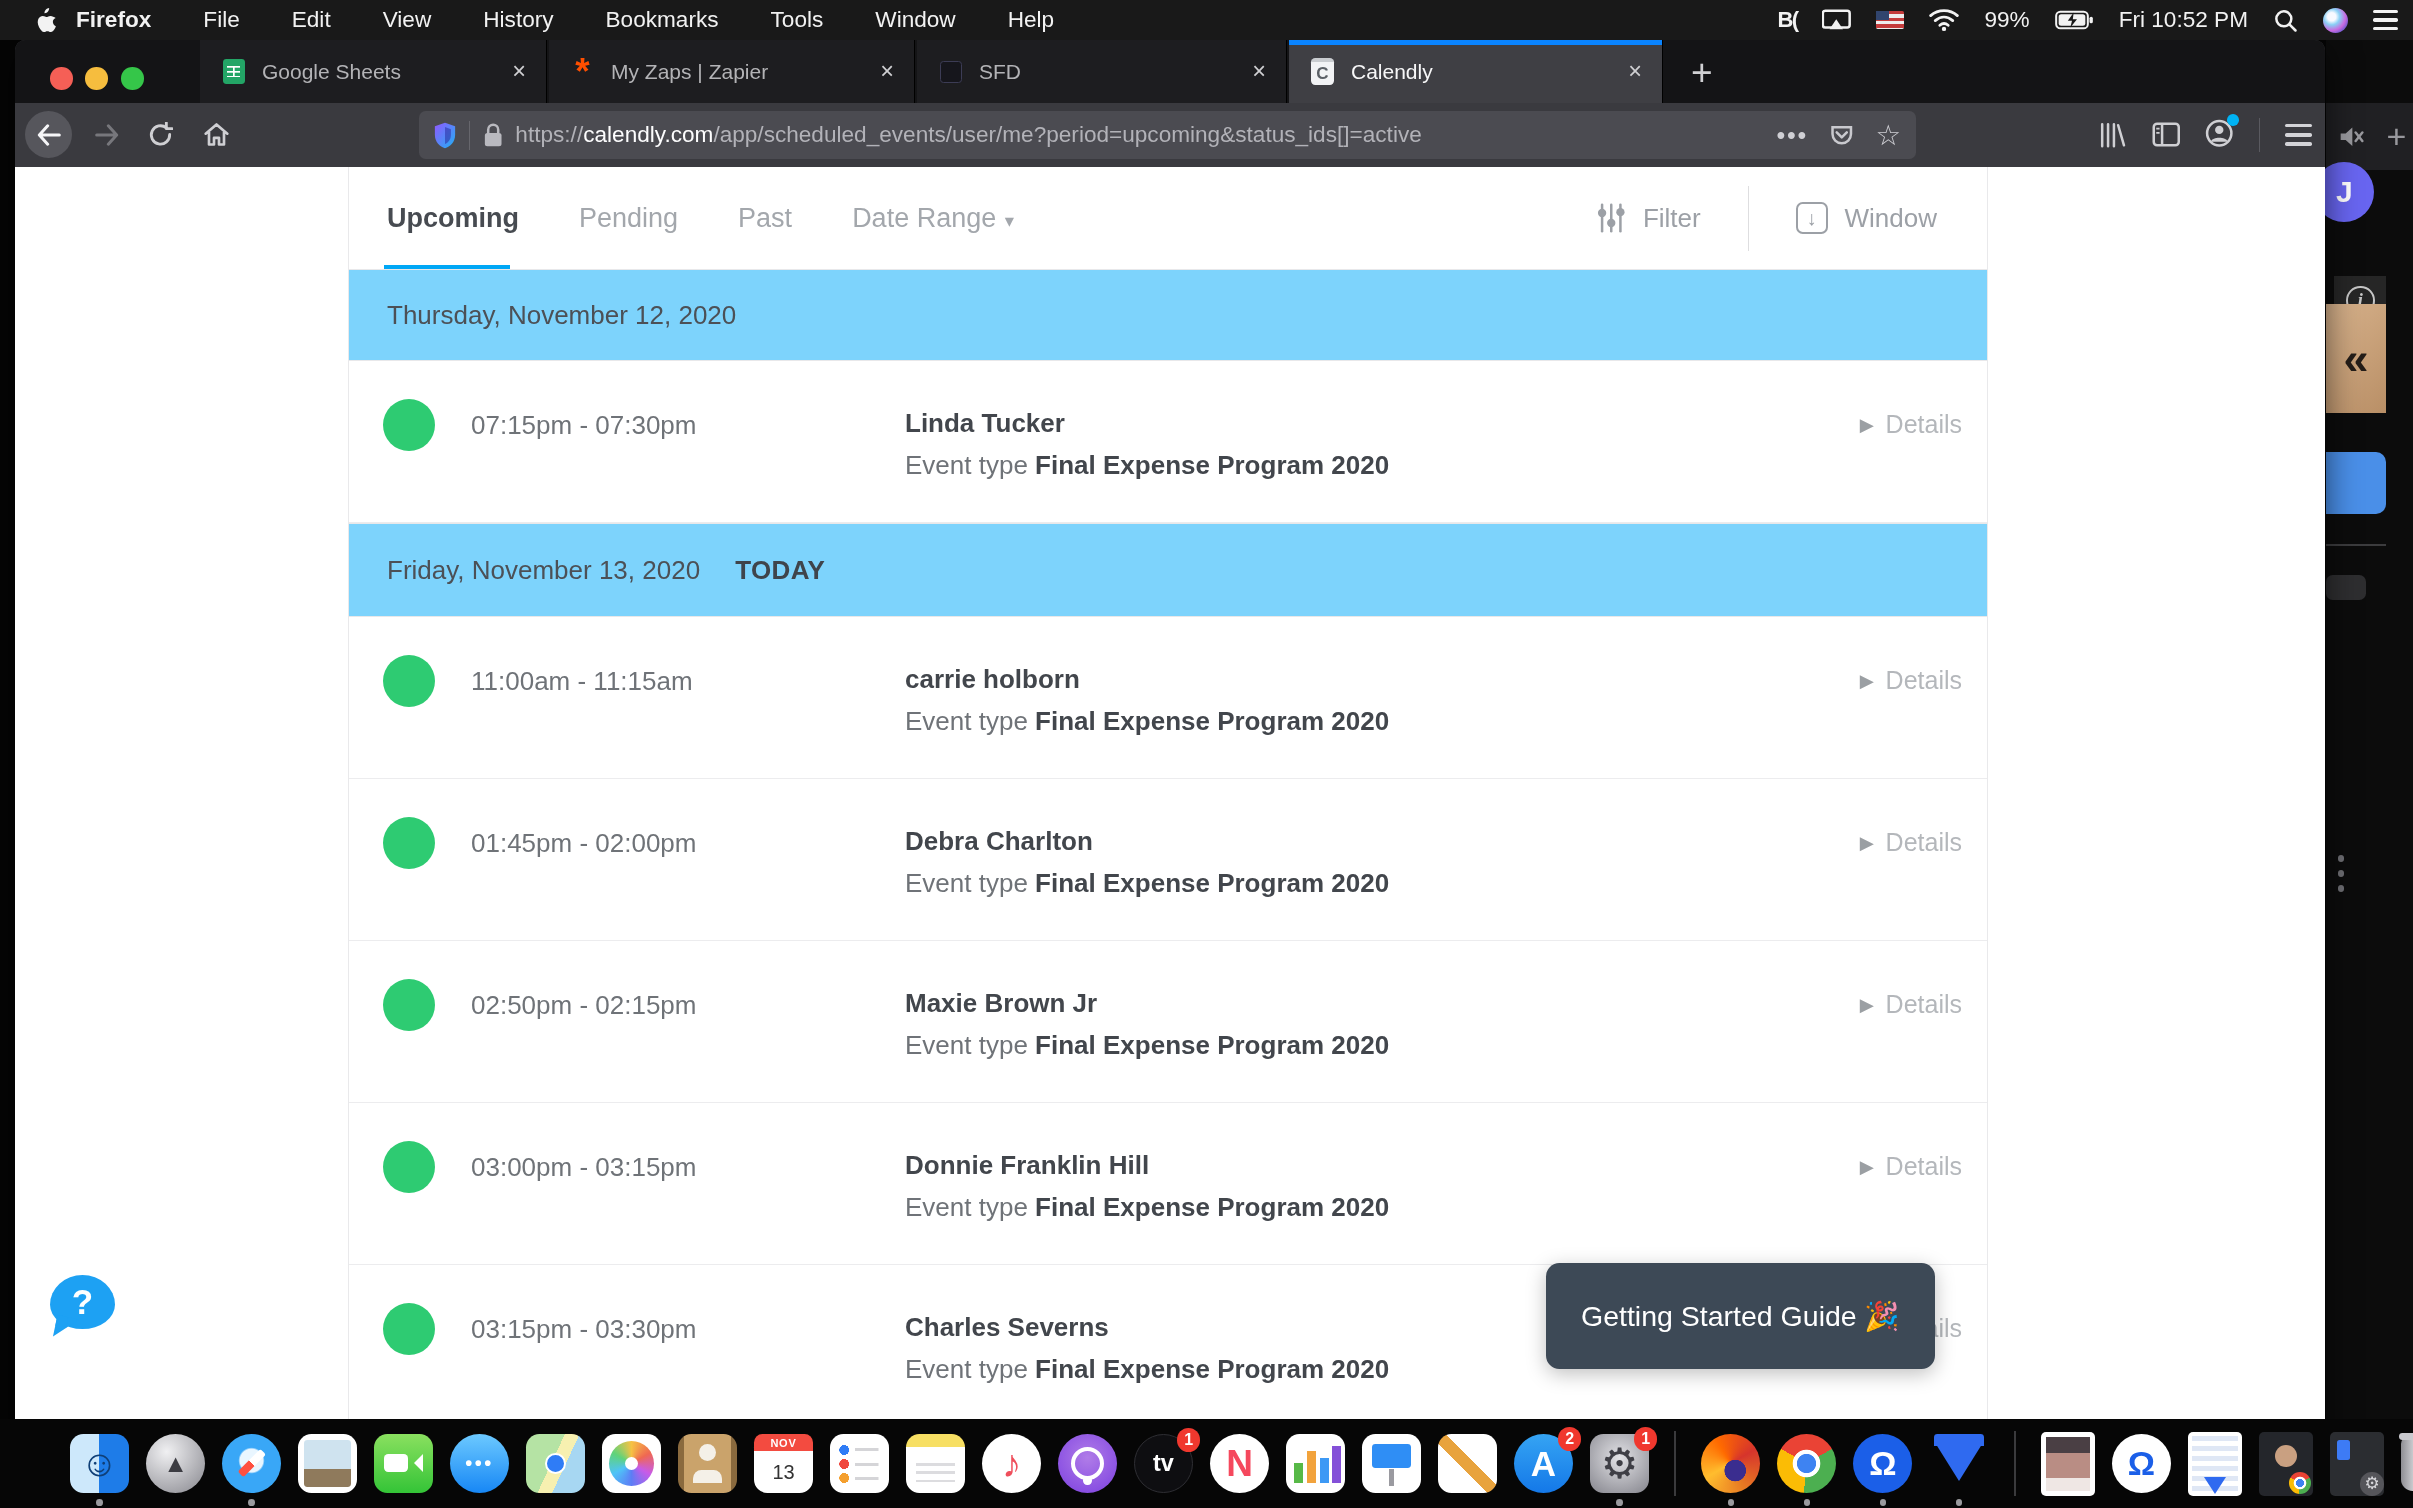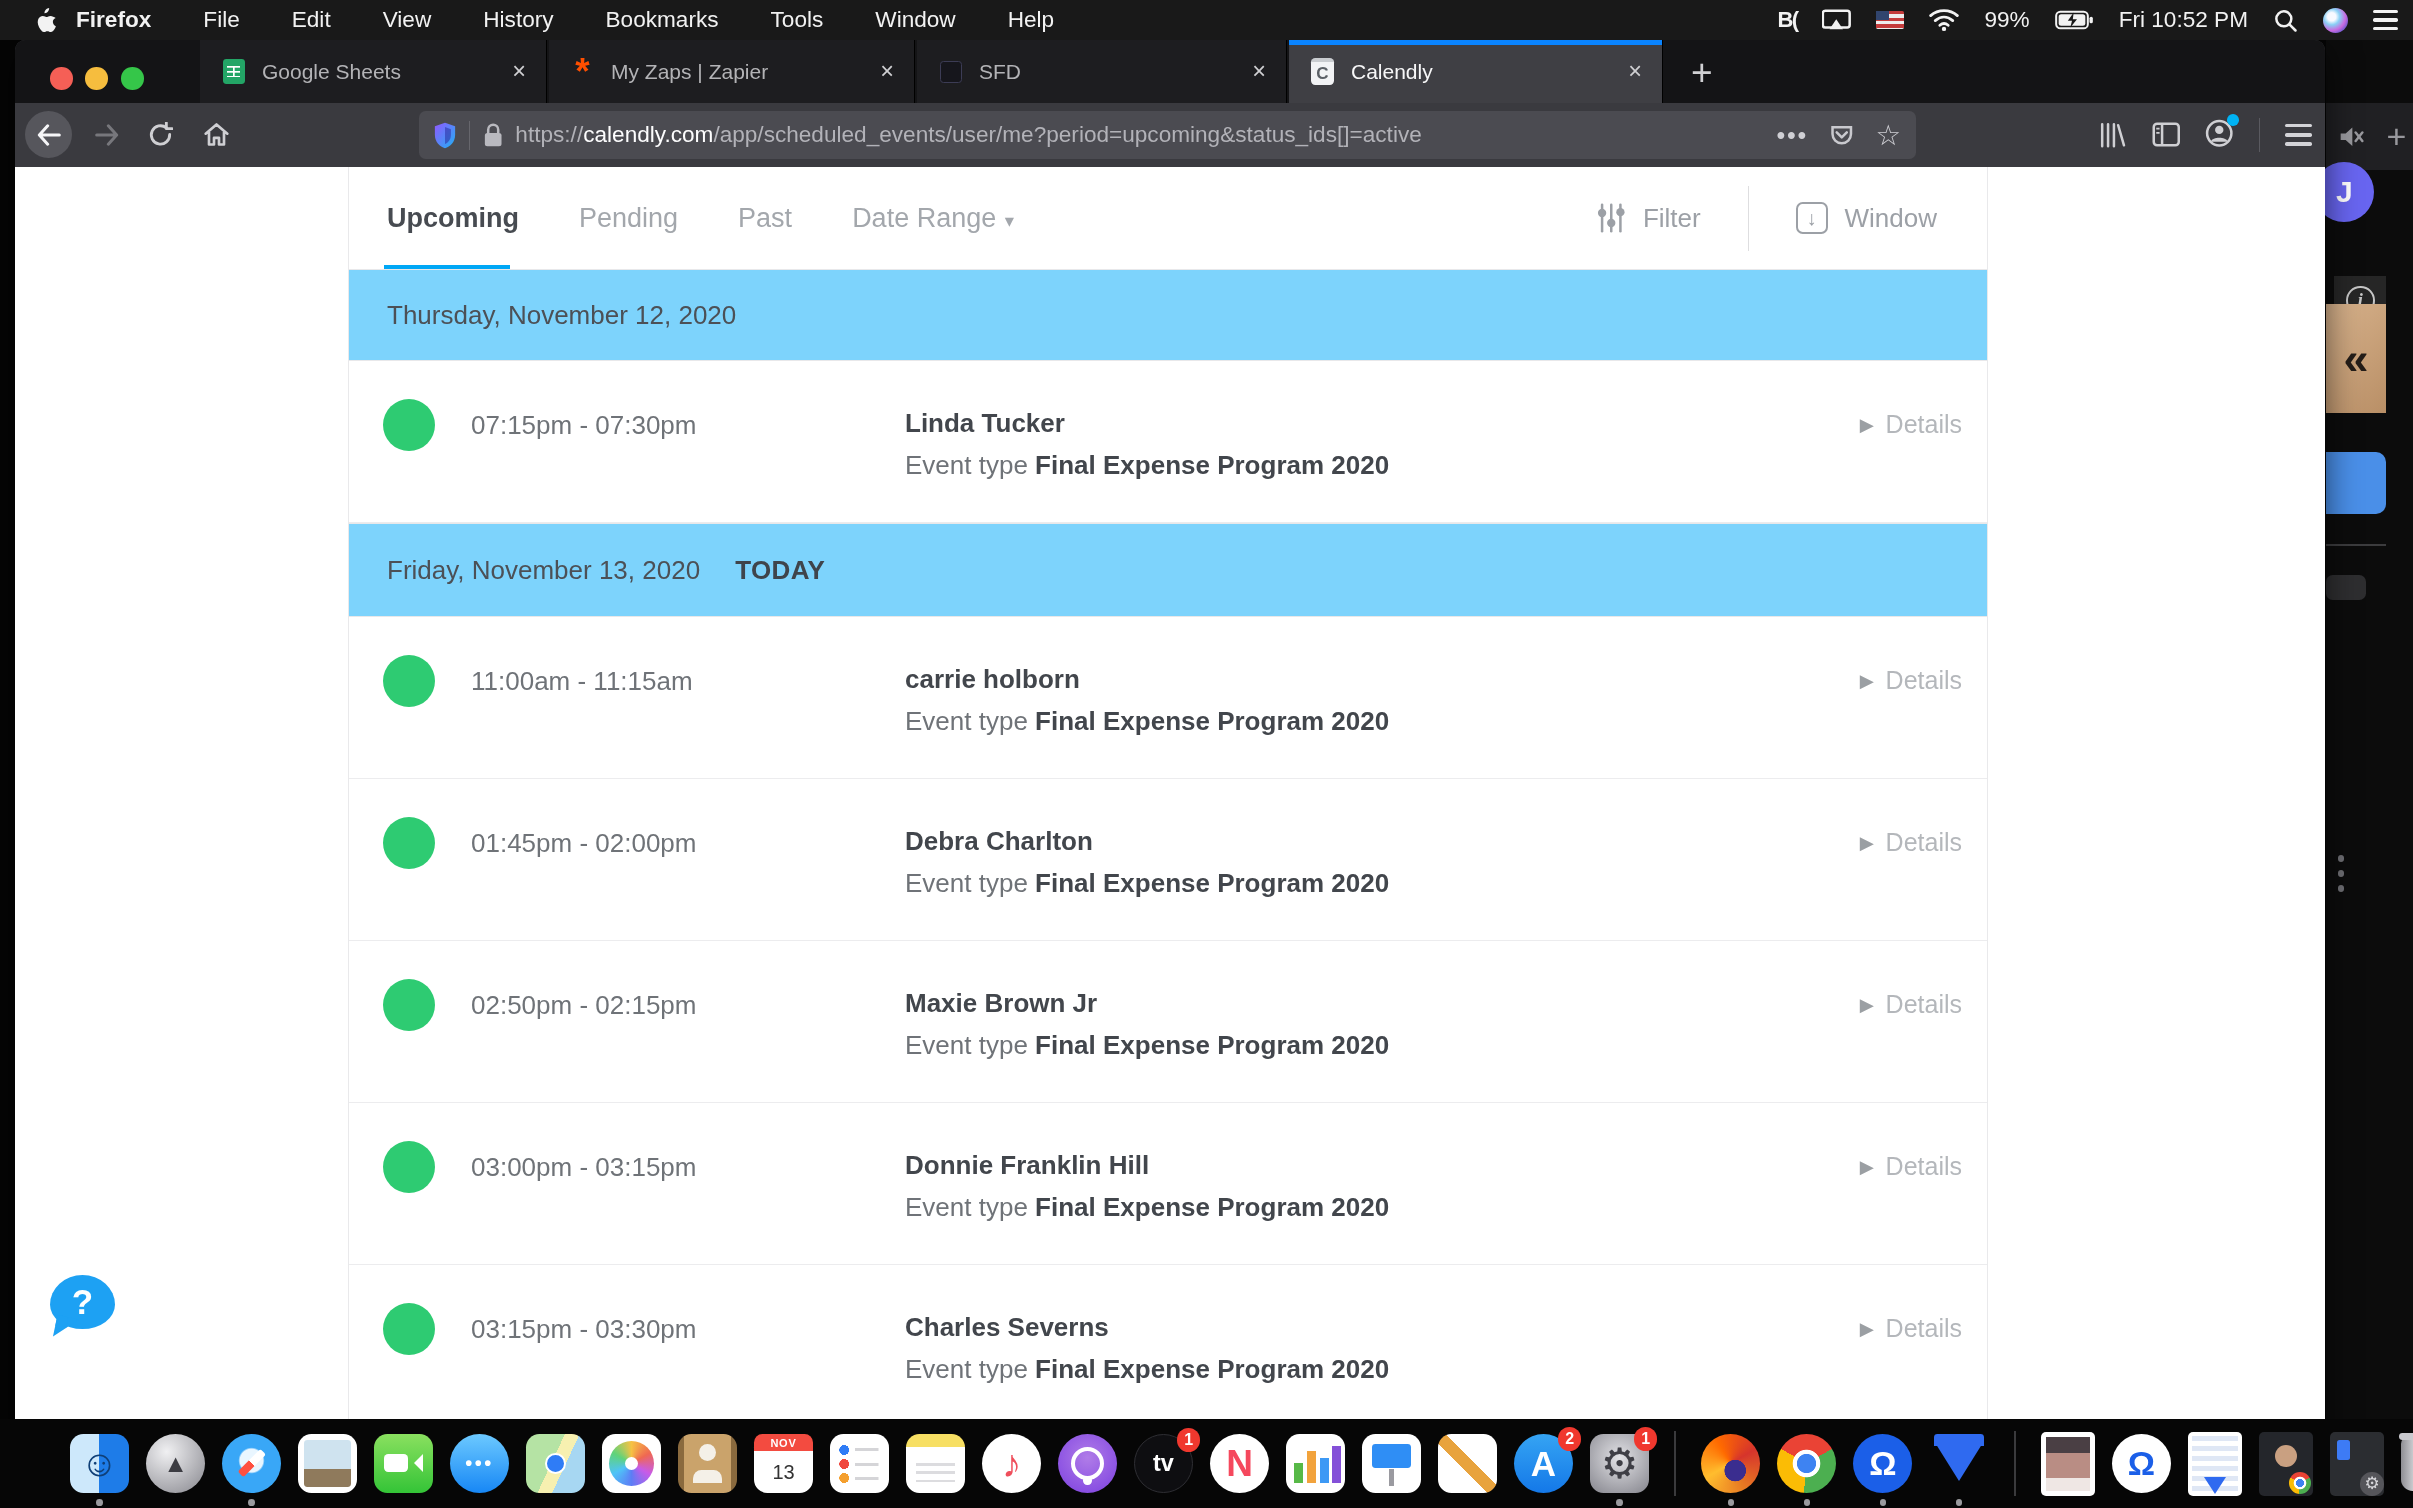--- a/index.html
+++ b/index.html
@@ -448,20 +448,21 @@
         <span class="etype"><span>Event type</span> <b>Final Expense Program 2020</b></span>
         <span class="edetails">
             <span class="tri">▶</span>
             <span>Details</span>
           </span>
       </div>
 
     </div>
 
     <div id="help">?</div>
+    <div id="tooltip">Getting Started Guide 🎉</div>
   </div>
 </div>
 
 <div id="bg-right">
   <div class="toolband">
     <svg width="25" height="23.5" viewBox="0 0 30 28">
         <path d="M2 10 H8 L16 3 V25 L8 18 H2 Z" fill="#98989d"></path>
         <line x1="20" y1="9" x2="28" y2="19" stroke="#98989d" stroke-width="3" stroke-linecap="round"></line>
         <line x1="28" y1="9" x2="20" y2="19" stroke="#98989d" stroke-width="3" stroke-linecap="round"></line>
       </svg>

